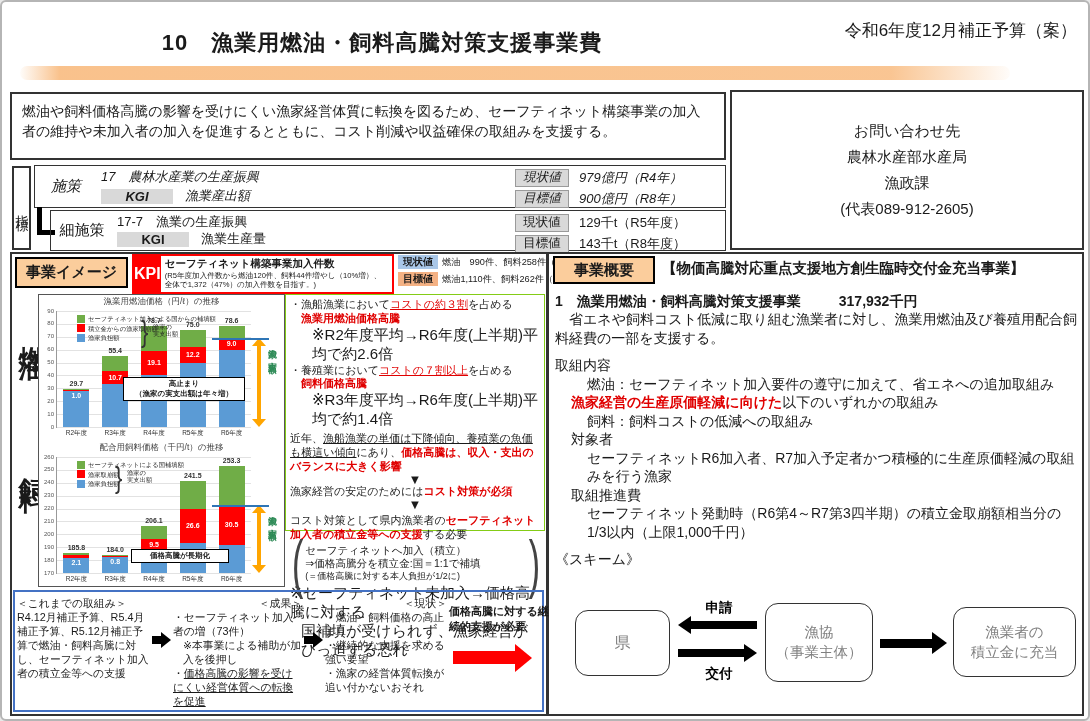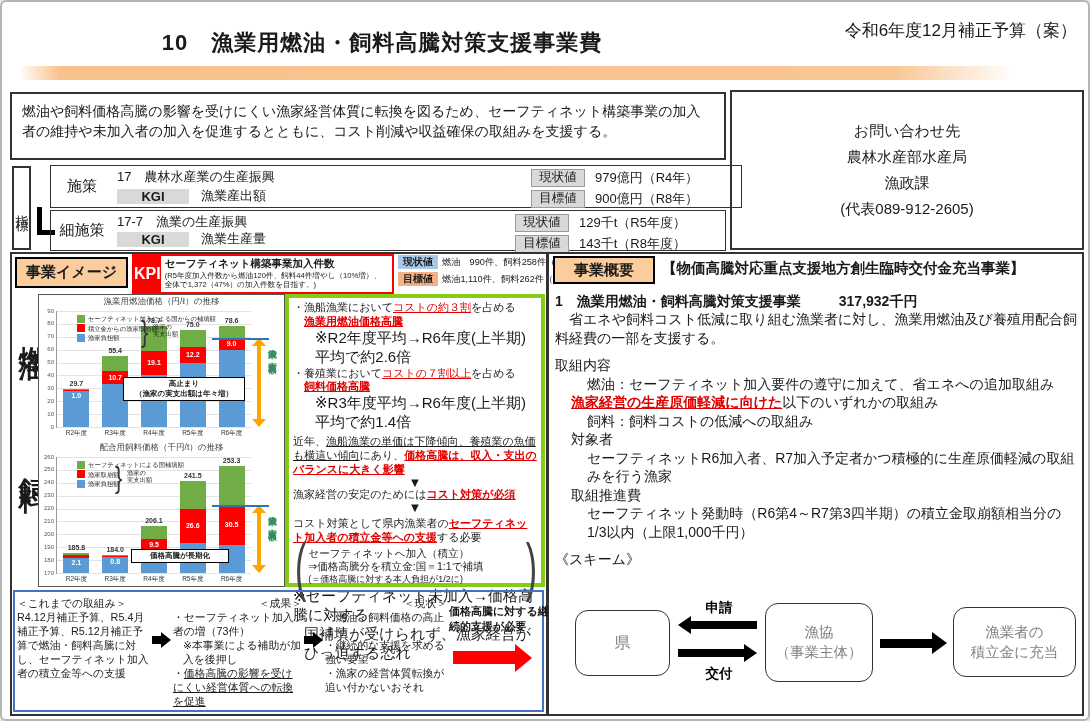--- a/index.html
+++ b/index.html
@@ -11,21 +11,21 @@
   .budget{left:740px;top:18px;width:335px;text-align:right;font-size:17px;line-height:1.35;padding-right:6px;}
   .ribbon{left:18px;top:64px;width:990px;height:14px;border-radius:7px;
     background:linear-gradient(90deg,rgba(250,200,150,0.05),rgba(248,183,120,0.85) 4%,rgba(248,183,120,0.8) 88%,rgba(250,200,150,0.05));}
   
   .summary-box{left:8px;top:90px;width:716px;height:68px;border:2px solid #333;box-sizing:border-box;padding:7px 10px;font-size:14px;line-height:1.45;}
   .contact-box{left:728px;top:88px;width:354px;height:160px;border:2px solid #333;box-sizing:border-box;
     display:flex;flex-direction:column;justify-content:center;text-align:center;font-size:15px;line-height:1.75;}
   .shihyo{left:10px;top:164px;width:19px;height:84px;border:2px solid #333;box-sizing:border-box;
     display:flex;align-items:center;justify-content:center;writing-mode:vertical-rl;font-size:13px;letter-spacing:4px;}
   .ind-row{border:1.5px solid #333;box-sizing:border-box;}
-  .ind-row1{left:48px;top:163px;width:692px;height:43px;}
+  .ind-row1{left:32px;top:163px;width:692px;height:43px;font-style:italic;}
   .ind-row2{left:48px;top:208px;width:676px;height:41px;}
   .ind-type{position:absolute;left:0;top:0;bottom:0;width:62px;display:flex;align-items:center;justify-content:center;font-size:15px;}
   .ind-name{position:absolute;left:66px;top:2px;font-size:13px;}
   .ind-kgi{position:absolute;left:66px;bottom:2px;display:flex;align-items:center;gap:12px;font-size:13px;}
   .kgi-badge{background:#d9d9d9;font-weight:bold;font-size:13px;width:72px;text-align:center;}
   .ind-vals{position:absolute;right:6px;top:3px;display:flex;flex-direction:column;gap:3px;font-size:13px;}
   .ind-vals .vrow{display:flex;align-items:center;gap:10px;}
   .gbadge{background:#d9d9d9;border:1px solid #9a9a9a;font-size:12.5px;width:52px;text-align:center;line-height:1.25;}
   .vtext{width:140px;}
   .connector{left:35px;top:205px;width:13px;height:23px;border-left:5px solid #000;border-bottom:5px solid #000;}
@@ -71,32 +71,32 @@
   .c-vdn{position:absolute;left:0;bottom:0;width:0;height:0;border-left:7px solid transparent;border-right:7px solid transparent;border-top:8px solid #ffa500;}
   .c-sidelabel{position:absolute;left:15px;writing-mode:vertical-rl;font-size:8.5px;font-weight:bold;color:#2e8b57;letter-spacing:1px;}
   .c-legend{position:absolute;left:20px;top:3px;z-index:5;}
   .c-lrow{display:flex;align-items:center;gap:3px;font-size:6.3px;color:#222;line-height:9.5px;white-space:nowrap;}
   .c-sq{width:8px;height:8px;flex:none;}
   .c-brace{position:absolute;font-size:22px;font-weight:200;color:#333;transform:scaleY(1.3);z-index:5;}
   .c-bracelabel{position:absolute;font-size:6.3px;line-height:1.15;color:#222;z-index:5;}
   .c-ann{position:absolute;background:#fff;border:1px solid #000;font-size:7.5px;font-weight:bold;text-align:center;
     padding:1px 2px;line-height:1.35;z-index:6;box-sizing:border-box;}
   
-  .mid-box{left:283px;top:292px;width:260px;height:293px;border:4px solid #84cc16;box-sizing:border-box;padding:3px 4px;font-size:11px;line-height:1.26;}
+  .mid-box{left:283px;top:292px;width:260px;height:237px;border:1px solid #84cc16;box-sizing:border-box;padding:3px 4px;font-size:11px;line-height:1.26;}
   .rl{min-height:6px;}
   .rl.small{font-size:15px;}
   .rl.center{text-align:center;line-height:0.9;}
   .rl.ind1{padding-left:11px;}
   .rl.ind2{padding-left:22px;}
   .rl.mt{margin-top:3px;}
   .rl.gap{height:10px;}
   .rl.hd{font-weight:normal;}
   .rl.c{text-align:right;}
   .rl.ind{padding-left:10px;}
-  .t-r{color:#e00000;font-weight:bold;text-decoration:underline;}
+  .t-r{color:#e00000;font-weight:bold;}
   .t-ru{color:#e00000;text-decoration:underline;}
   .t-u{text-decoration:underline;}
   .t-blk{font-size:13px;}
   .paren-box{display:flex;align-items:center;margin:2px 0 2px 2px;}
   .paren{font-size:34px;font-weight:300;color:#444;transform:scaleY(1.9);line-height:1;}
   .paren-lines{flex:1;padding:0 2px;}
   .paren-lines .rl{font-size:10.6px;}
   .paren-lines .rl.small{font-size:9px;}
   
   .bottom-box{left:11px;top:588px;width:531px;height:122px;border:2px solid #4472c4;box-sizing:border-box;

